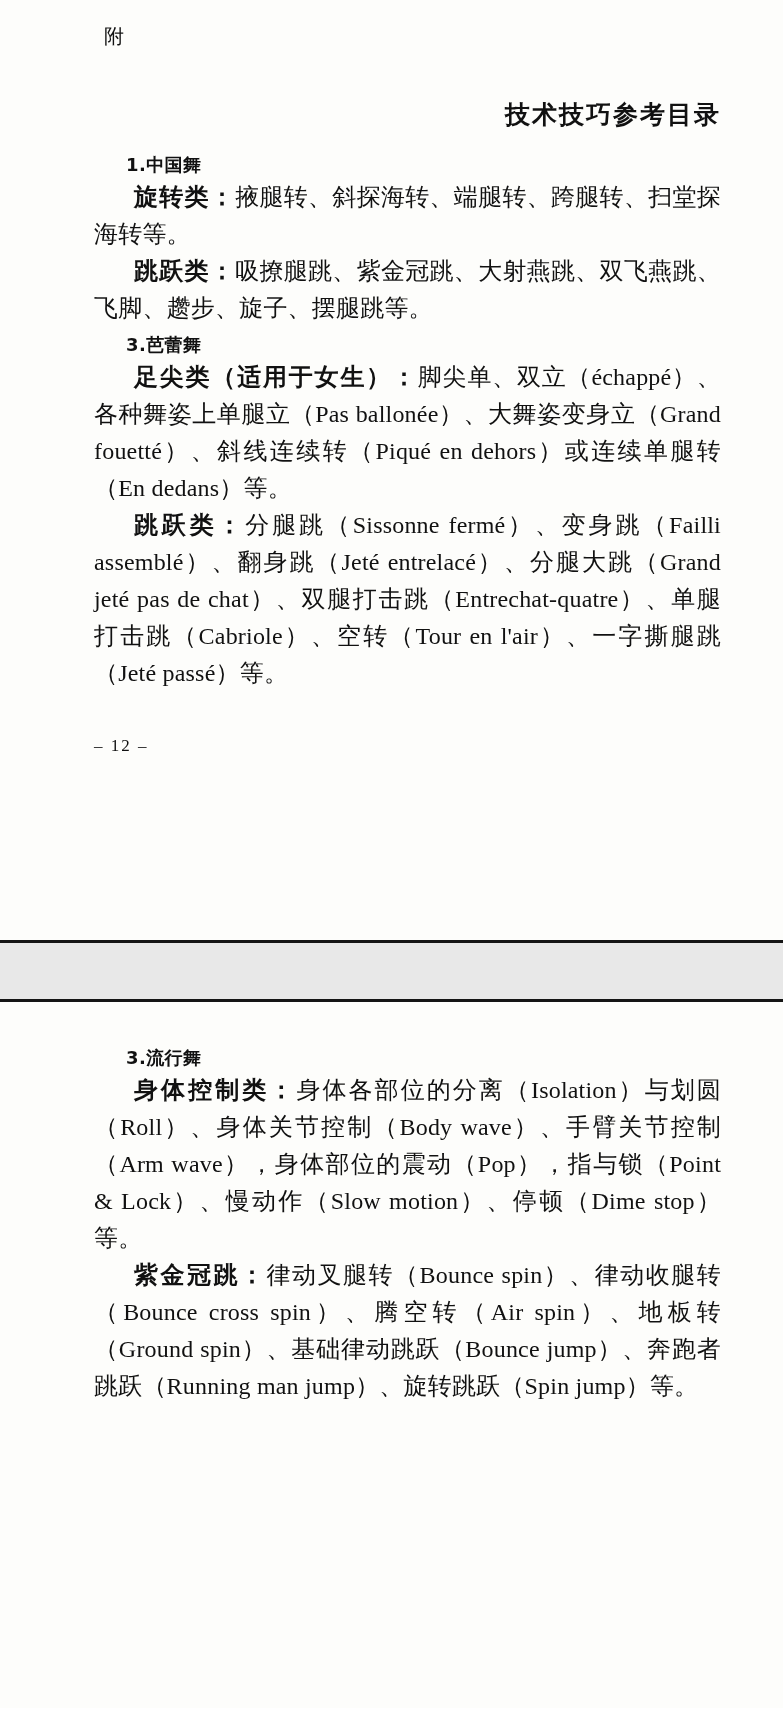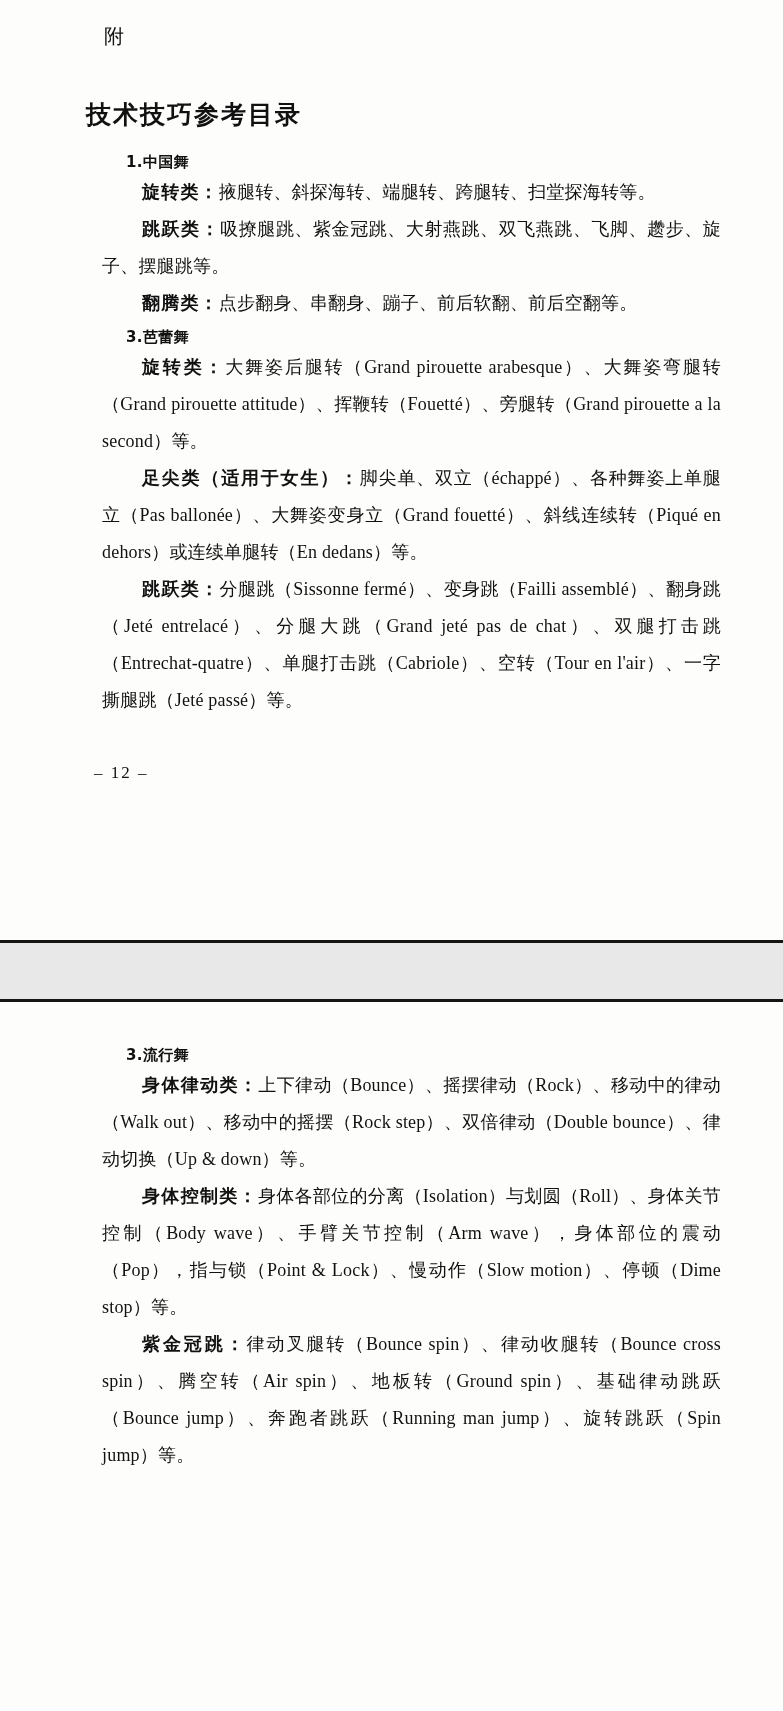--- a/index.html
+++ b/index.html
@@ -44,42 +44,42 @@
 
   .attach-mark {
     font-family: "Liberation Serif", "DejaVu Serif", serif;
     font-size: 20px;
     line-height: 1;
     margin: 8px 0 0 18px;
     letter-spacing: 0.5px;
   }
 
   .doc-title {
-    text-align: left;
+    text-align: right;
     font-size: 25px;
     font-weight: bold;
     letter-spacing: 2px;
     margin: 52px 0 0 0;
     font-family: "DejaVu Serif", "Liberation Serif", serif;
   }
 
   .section-heading {
-    font-size: 15px;
+    font-size: 18px;
     font-weight: bold;
     margin: 22px 0 2px 0;
     text-indent: 40px;
     letter-spacing: 0.4px;
     font-family: "DejaVu Sans", "Liberation Sans", sans-serif;
   }
 
   .para {
-    font-size: 18px;
+    font-size: 24px;
     line-height: 37px;
     text-indent: 40px;
-    margin: 0 0 0 16px;
+    margin: 0 0 0 8px;
     text-align: justify;
     text-justify: inter-ideograph;
     letter-spacing: 0.2px;
   }
   .para .cat {
     font-weight: bold;
     letter-spacing: 1.2px;
   }
 
   .page-number {
@@ -102,50 +102,41 @@
   <div class="section-heading">1.中国舞</div>
 
   <p class="para">
     <span class="cat">旋转类：</span><span>掖腿转、斜探海转、端腿转、跨腿转、扫堂探海转等。</span>
   </p>
 
   <p class="para">
     <span class="cat">跳跃类：</span><span>吸撩腿跳、紫金冠跳、大射燕跳、双飞燕跳、飞脚、趱步、旋子、摆腿跳等。</span>
   </p>
 
-  <p class="para">
-    <span class="cat">翻腾类：</span><span>点步翻身、串翻身、蹦子、前后软翻、前后空翻等。</span>
-  </p>
 
   <div class="section-heading" style="margin-top:6px;">3.芭蕾舞</div>
 
-  <p class="para">
-    <span class="cat">旋转类：</span><span>大舞姿后腿转（Grand pirouette arabesque）、大舞姿弯腿转（Grand pirouette attitude）、挥鞭转（Fouetté）、旁腿转（Grand pirouette a la second）等。</span>
-  </p>
 
   <p class="para">
     <span class="cat">足尖类（适用于女生）：</span><span>脚尖单、双立（échappé）、各种舞姿上单腿立（Pas ballonée）、大舞姿变身立（Grand fouetté）、斜线连续转（Piqué en dehors）或连续单腿转（En dedans）等。</span>
   </p>
 
   <p class="para">
     <span class="cat">跳跃类：</span><span>分腿跳（Sissonne fermé）、变身跳（Failli assemblé）、翻身跳（Jeté entrelacé）、分腿大跳（Grand jeté pas de chat）、双腿打击跳（Entrechat-quatre）、单腿打击跳（Cabriole）、空转（Tour en l'air）、一字撕腿跳（Jeté passé）等。</span>
   </p>
 
   <div class="page-number">– 12 –</div>
 </div>
 
 <div class="page-gap"></div>
 
 <div class="page" id="page-two">
 
   <div class="section-heading" style="margin-top:4px;">3.流行舞</div>
 
-  <p class="para">
-    <span class="cat">身体律动类：</span><span>上下律动（Bounce）、摇摆律动（Rock）、移动中的律动（Walk out）、移动中的摇摆（Rock step）、双倍律动（Double bounce）、律动切换（Up &amp; down）等。</span>
-  </p>
 
   <p class="para">
     <span class="cat">身体控制类：</span><span>身体各部位的分离（Isolation）与划圆（Roll）、身体关节控制（Body wave）、手臂关节控制（Arm wave），身体部位的震动（Pop），指与锁（Point &amp; Lock）、慢动作（Slow motion）、停顿（Dime stop）等。</span>
   </p>
 
   <p class="para">
     <span class="cat">紫金冠跳：</span><span>律动叉腿转（Bounce spin）、律动收腿转（Bounce cross spin）、腾空转（Air spin）、地板转（Ground spin）、基础律动跳跃（Bounce jump）、奔跑者跳跃（Running man jump）、旋转跳跃（Spin jump）等。</span>
   </p>
 </div>
 

